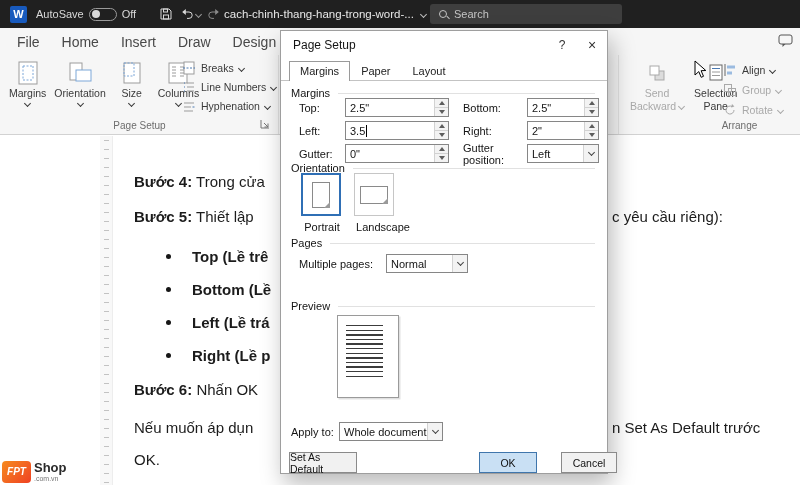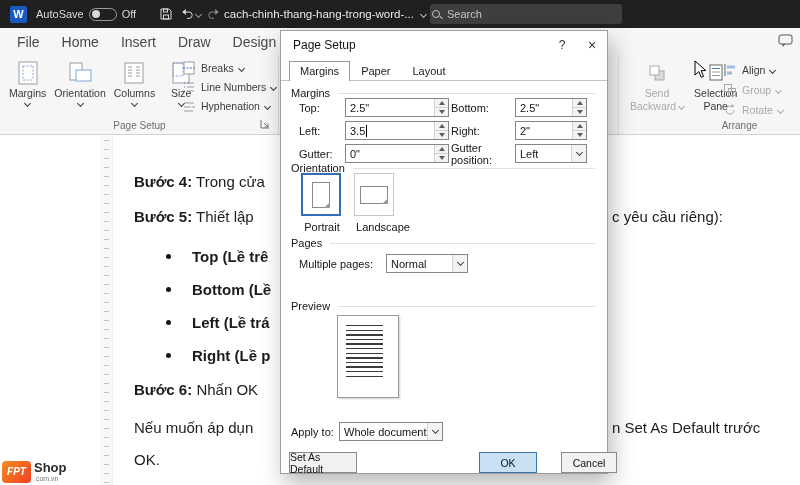--- a/index.html
+++ b/index.html
@@ -8,21 +8,21 @@
   .screen{position:relative;width:800px;height:485px;background:#fff;overflow:hidden}
 
   
   .titlebar{position:absolute;top:0;left:0;right:0;height:28px;background:#202020;display:flex;align-items:center;color:#d9d9d9;font-size:11px}
   .word-logo{width:17px;height:17px;background:#185abd;color:#fff;font-weight:bold;font-size:11px;display:flex;align-items:center;justify-content:center;border-radius:2px;margin:0 9px 0 10px}
   .autosave{display:flex;align-items:center;gap:5px;margin-right:18px}
   .toggle{width:28px;height:13px;border:1px solid #9a9a9a;border-radius:7px;position:relative}
   .toggle .knob{position:absolute;left:2px;top:1.5px;width:8px;height:8px;border-radius:50%;background:#d9d9d9}
   .tb-btn{width:24px;height:24px;display:flex;align-items:center;justify-content:center}
   .doc-title{position:absolute;left:224px;top:0;height:28px;display:flex;align-items:center;gap:7px;color:#e8e8e8;font-size:11.5px;white-space:nowrap}
-  .searchbox{position:absolute;left:430px;top:4px;width:192px;height:20px;background:#3e3e3e;border-radius:3px;display:flex;align-items:center;gap:7px;padding:0 2px;color:#c4c4c4}
+  .searchbox{position:absolute;left:430px;top:4px;width:192px;height:20px;background:#3e3e3e;border-radius:3px;display:flex;align-items:center;gap:7px;padding:0 9px;color:#c4c4c4}
   .lens{width:8px;height:8px;border:1.4px solid #c4c4c4;border-radius:50%;position:relative;flex:0 0 auto}
   .lens::after{content:"";position:absolute;width:4px;height:1.4px;background:#c4c4c4;transform:rotate(45deg);right:-3.5px;bottom:-1px}
 
   
   .tabrow{position:absolute;top:28px;left:0;right:0;height:27px;background:#f6f6f6;display:flex;align-items:stretch;padding-left:6px;font-size:14px;color:#484848}
   .tab{padding:0 11px;display:flex;align-items:center;position:relative;white-space:nowrap}
   .tab.active{color:#111;font-weight:600}
   .tab.active::after{content:"";position:absolute;left:9px;right:9px;bottom:0;height:2.5px;background:#4a4a4a;border-radius:2px}
   .comments-btn{position:absolute;right:7px;top:6px}
 
@@ -74,21 +74,21 @@
   .dlg-hbtn.close{font-size:14px}
   .dlg-tabs{position:absolute;top:28px;left:0;right:0;height:22px;display:flex;align-items:flex-end;padding-left:8px;border-bottom:1px solid #c3c3c3}
   .dlg-tab{padding:3px 10px 3px;color:#222;border:1px solid transparent;border-bottom:none}
   .dlg-tab.active{background:#fff;border-color:#9a9a9a;margin-bottom:-1px;padding-bottom:4px;z-index:2}
   .sect{position:absolute;left:10px;right:12px;display:flex;align-items:center;gap:8px}
   .sect-line{flex:1;height:1px;background:#e1e1e1}
   .s-margins{top:56px}.s-orient{top:131px}.s-pages{top:206px}.s-preview{top:269px}
   .mrows{position:absolute;left:18px;top:67px}
   .mrow{display:flex;align-items:center;height:19px;margin-bottom:4px}
   .ml1{width:46px}
-  .ml2{width:64px;margin-left:2px}
+  .ml2{width:64px;margin-left:14px}
   .spin,.combo{height:19px;border:1px solid #868686;display:flex;background:#fff}
   .spin{width:104px}
   .spin.sm,.combo.sm{width:72px}
   .spin-val,.combo-val{flex:1;padding:2px 4px;display:flex;align-items:center;overflow:hidden;white-space:nowrap}
   .spin-btns{width:14px;display:flex;flex-direction:column;border-left:1px solid #d2d2d2}
   .sb{flex:1;display:flex;align-items:center;justify-content:center;background:#f3f3f3}
   .sb + .sb{border-top:1px solid #d2d2d2}
   .tri-up{width:0;height:0;border-left:3px solid transparent;border-right:3px solid transparent;border-bottom:4px solid #5c5c5c}
   .tri-down{width:0;height:0;border-left:3px solid transparent;border-right:3px solid transparent;border-top:4px solid #5c5c5c}
   .combo-btn{width:15px;background:#f3f3f3;border-left:1px solid #d2d2d2;display:flex;align-items:center;justify-content:center;color:#444}
@@ -218,35 +218,35 @@
                 <rect x="3" y="3" width="12" height="17" fill="#fff" stroke="#9b9b9b"></rect>
                 <rect x="9" y="10" width="15" height="11" fill="#fff" stroke="#7da7d8"></rect>
               </svg>
             </span>
           <span>Orientation</span>
           <span class="chev"></span>
         </div>
         <div class="bigbtn">
           <span class="ricon">
               <svg width="26" height="26" viewBox="0 0 26 26">
-                <rect x="4" y="3" width="18" height="20" fill="#fff" stroke="#9b9b9b"></rect>
-                <path d="M7 7h4M7 10h4M7 13h4M7 16h4M15 7h4M15 10h4M15 13h4M15 16h4" stroke="#9b9b9b"></path>
-              </svg>
-            </span>
-          <span>Columns</span>
+                <rect x="5" y="3" width="16" height="20" fill="#fff" stroke="#9b9b9b"></rect>
+                <rect x="5" y="3" width="10" height="13" fill="none" stroke="#7da7d8" stroke-dasharray="2 1.5"></rect>
+              </svg>
+            </span>
+          <span>Size</span>
           <span class="chev"></span>
         </div>
         <div class="bigbtn">
           <span class="ricon">
               <svg width="26" height="26" viewBox="0 0 26 26">
-                <rect x="5" y="3" width="16" height="20" fill="#fff" stroke="#9b9b9b"></rect>
-                <rect x="5" y="3" width="10" height="13" fill="none" stroke="#7da7d8" stroke-dasharray="2 1.5"></rect>
-              </svg>
-            </span>
-          <span>Size</span>
+                <rect x="4" y="3" width="18" height="20" fill="#fff" stroke="#9b9b9b"></rect>
+                <path d="M7 7h4M7 10h4M7 13h4M7 16h4M15 7h4M15 10h4M15 13h4M15 16h4" stroke="#9b9b9b"></path>
+              </svg>
+            </span>
+          <span>Columns</span>
           <span class="chev"></span>
         </div>
       </div>
       <div class="smallcol">
         <div class="smallbtn">
           <span>
               <svg width="14" height="14" viewBox="0 0 14 14">
                 <rect x="2" y="1" width="10" height="12" fill="#fff" stroke="#9b9b9b"></rect>
                 <path d="M1 7h12" stroke="#4a78b0" stroke-dasharray="2 1.5"></path>
               </svg>

